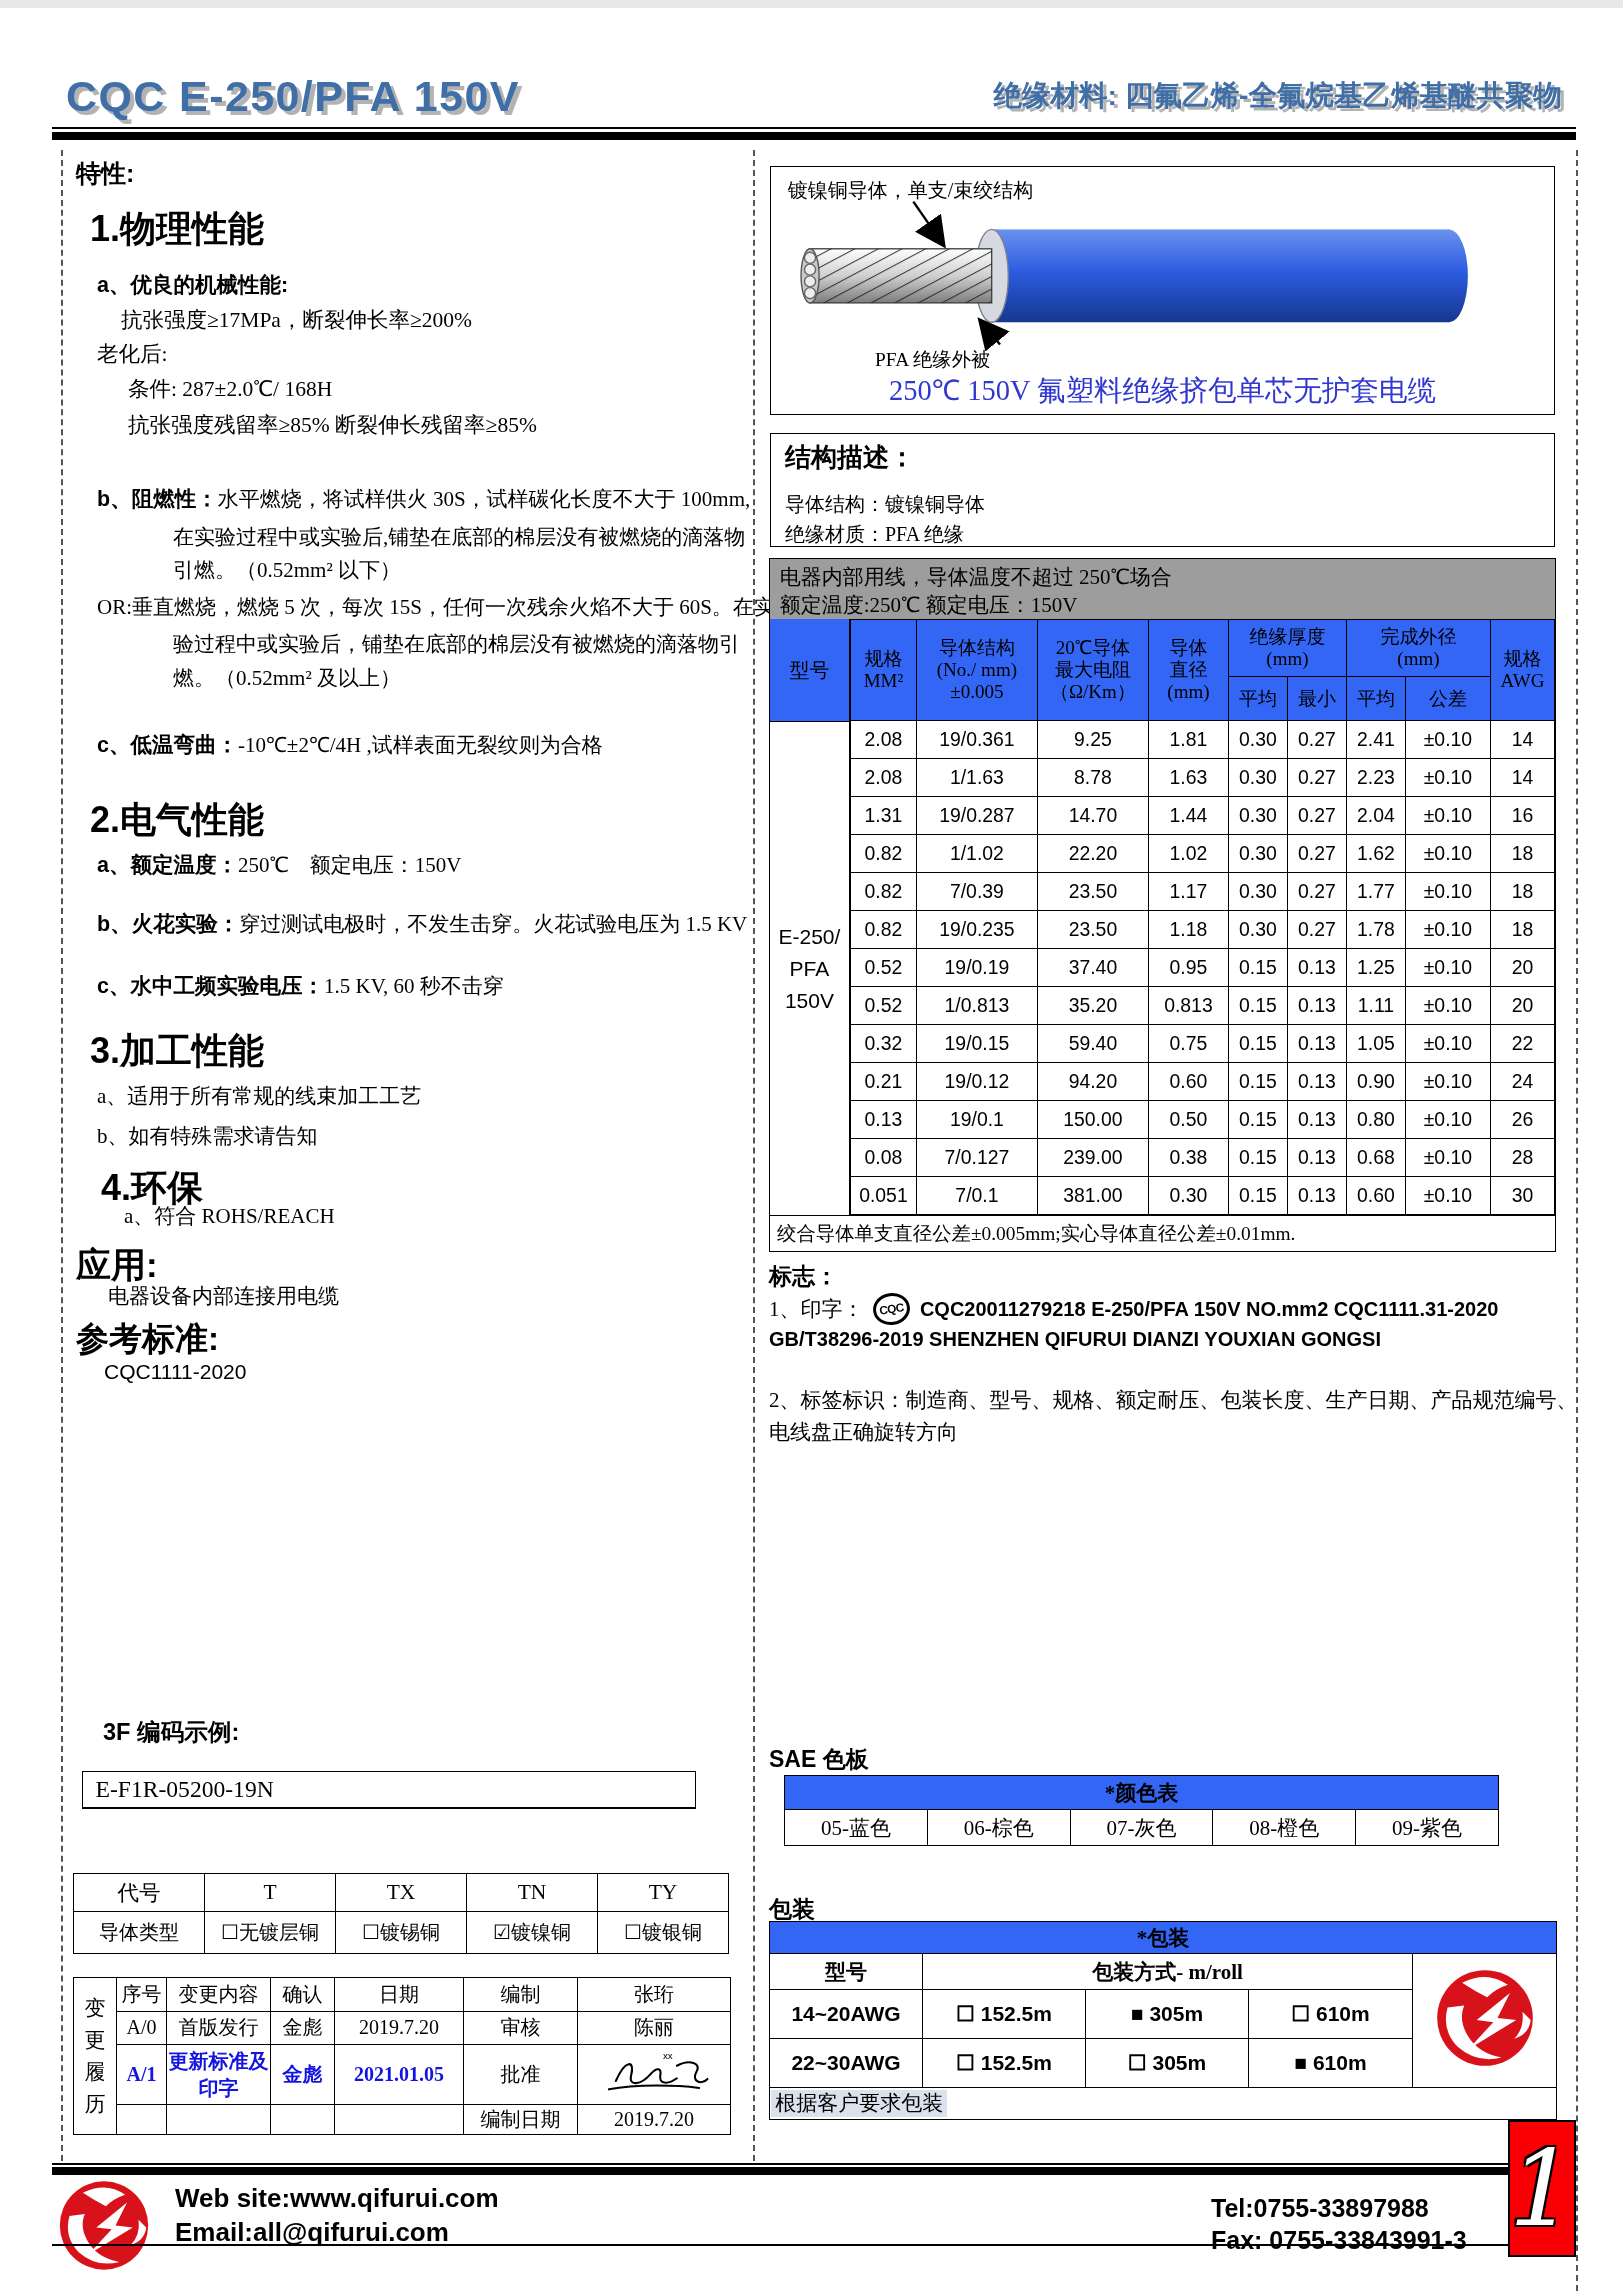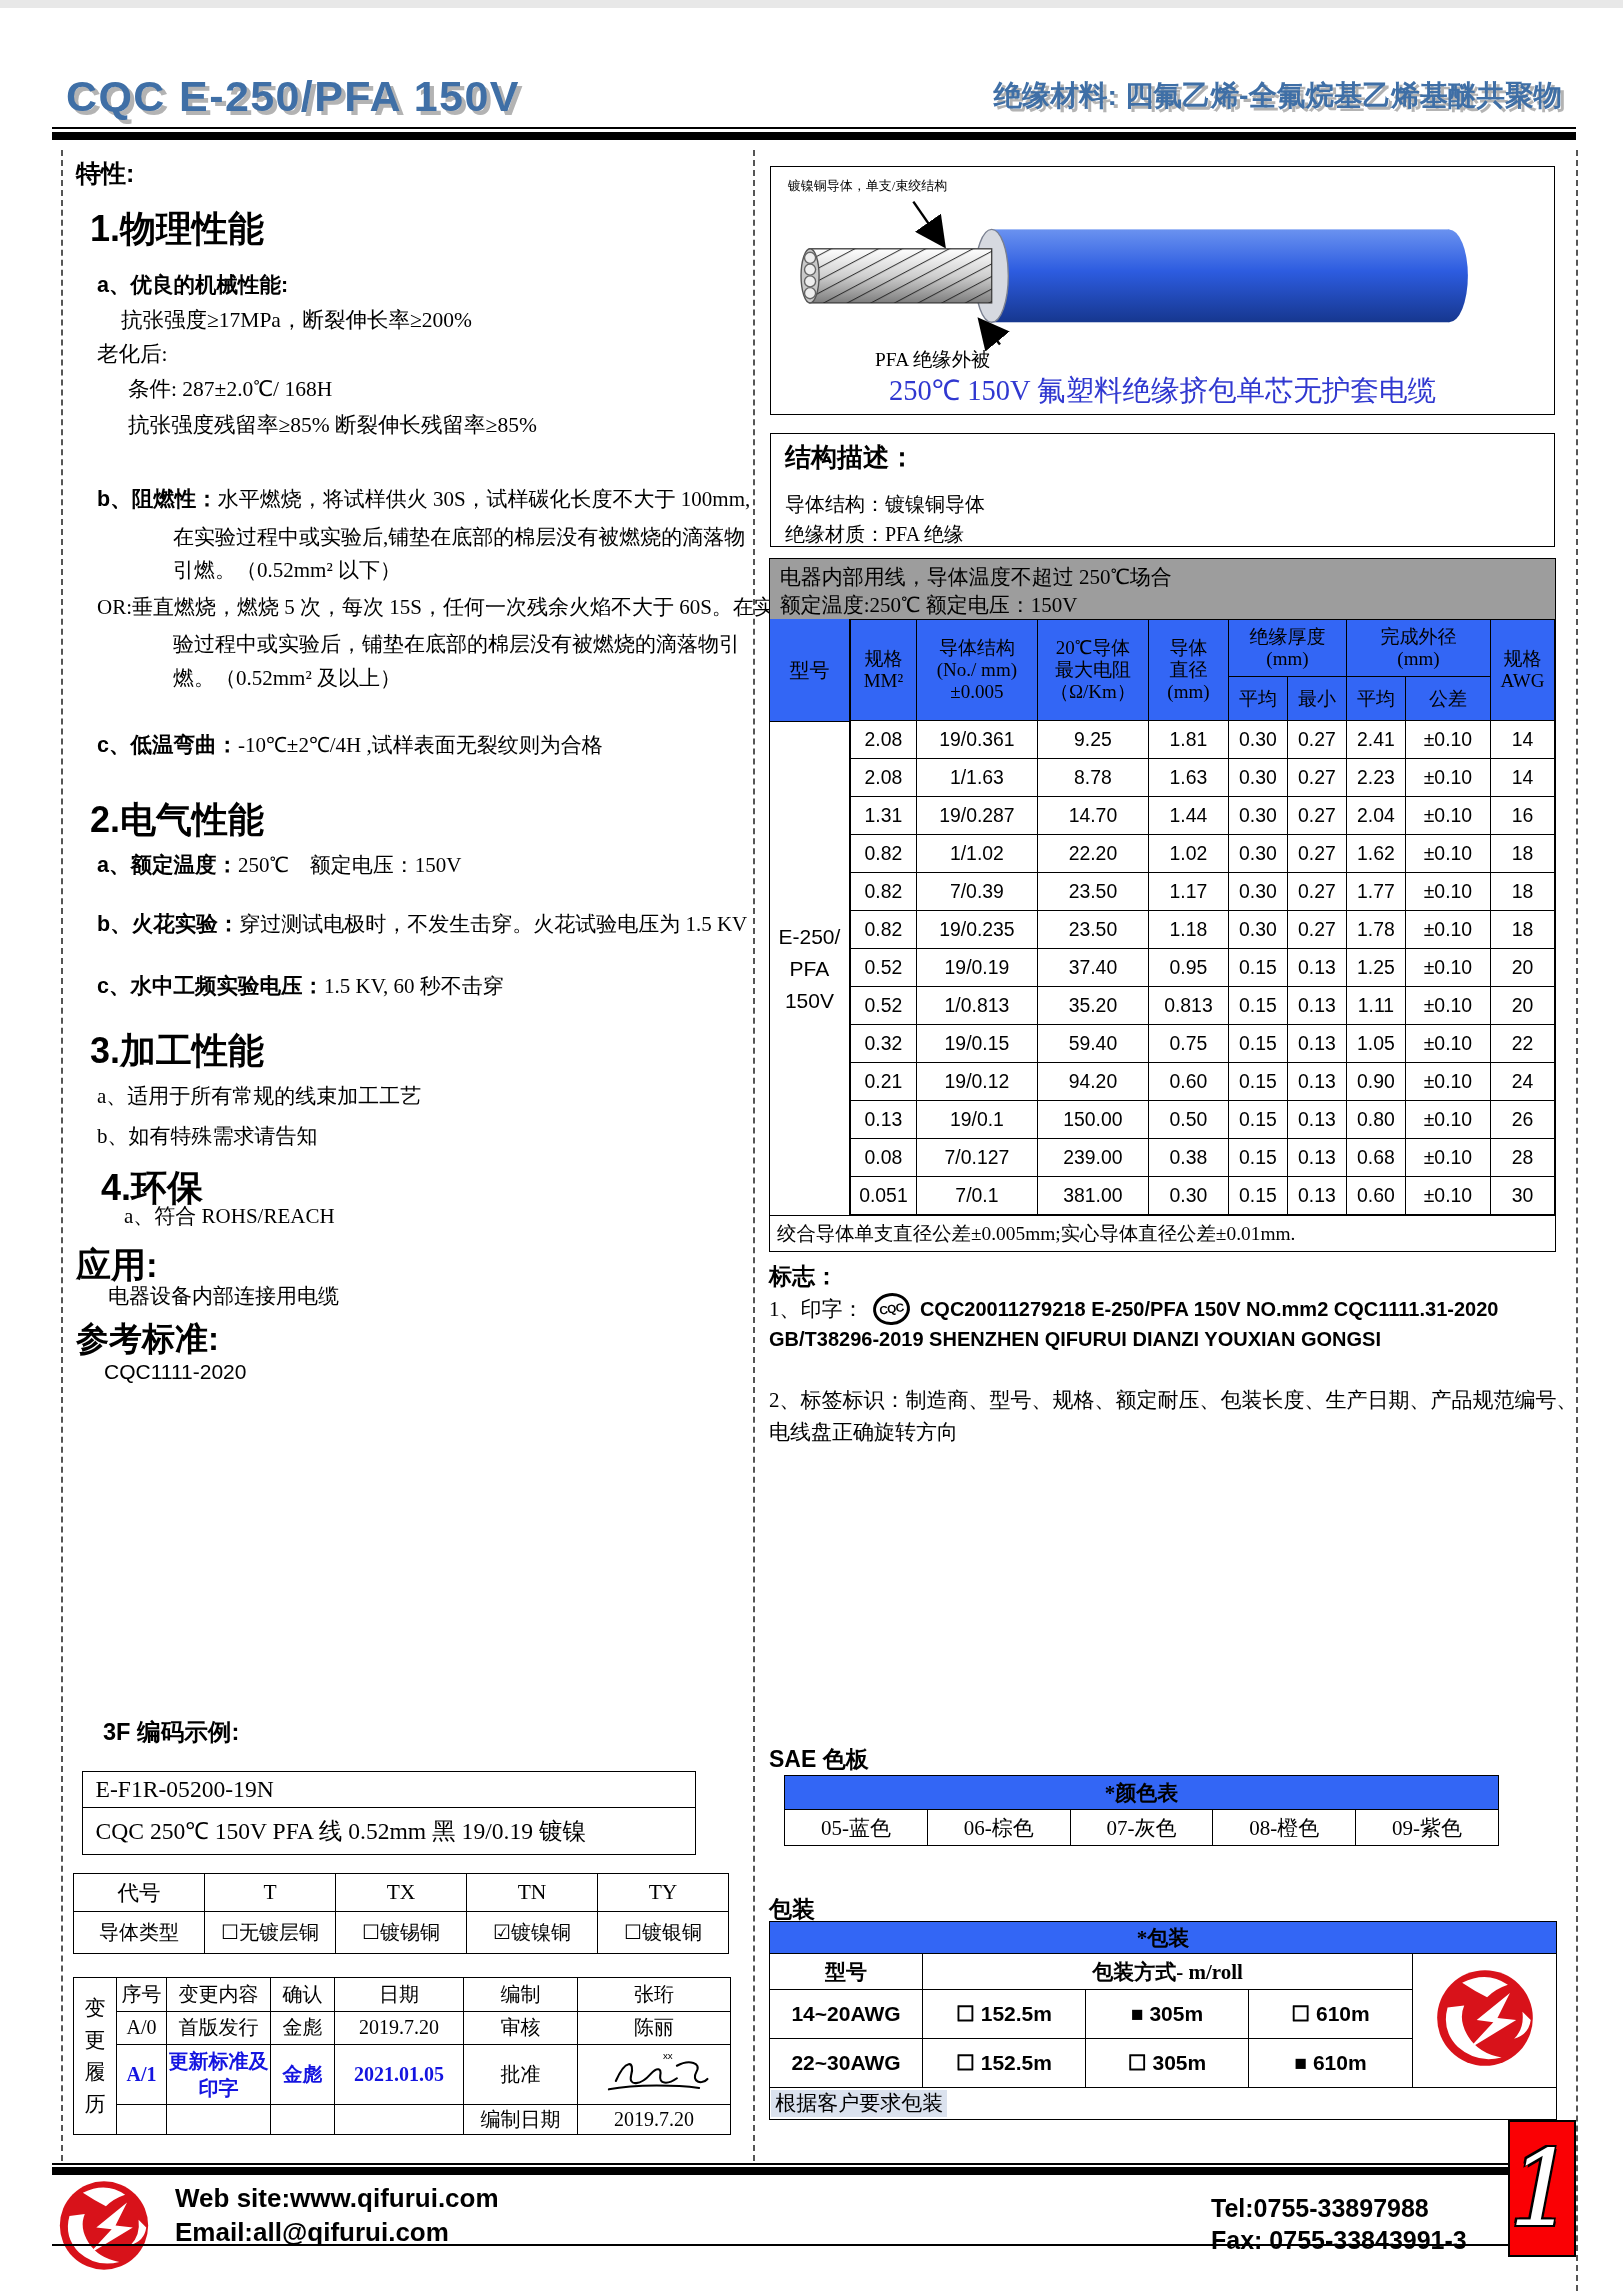--- a/index.html
+++ b/index.html
@@ -25,21 +25,21 @@
 
   
   .h1{font-size:36px;font-weight:bold;font-family:"Liberation Sans",sans-serif;white-space:nowrap;}
   .h2{font-size:25px;font-weight:bold;white-space:nowrap;}
   .lbl{font-weight:bold;font-family:"Liberation Sans",sans-serif;}
   .ptext{font-size:21px;font-family:"Liberation Serif",serif;white-space:nowrap;}
   .ptext32{font-size:21.5px;font-family:"Liberation Serif",serif;white-space:nowrap;}
 
   
   .diagram-box{left:770px;top:158px;width:783px;height:247px;border:1.4px solid #000;background:#fff;}
-  .diagram-label1{left:16.7px;top:9.7px;font-size:13px;font-family:"Liberation Serif",serif;white-space:nowrap;}
+  .diagram-label1{left:16.7px;top:9.7px;font-size:20px;font-family:"Liberation Serif",serif;white-space:nowrap;}
   .diagram-label2{left:104px;top:179px;font-size:19.4px;font-family:"Liberation Serif",serif;white-space:nowrap;}
   .diagram-caption{left:0;top:203px;width:100%;text-align:center;font-size:28.5px;color:#3038d0;
                    font-family:"Liberation Serif",serif;white-space:nowrap;}
   .struct-box{left:770px;top:425px;width:783px;height:112px;border:1.4px solid #000;background:#fff;}
   .struct-head{left:14px;top:5.6px;font-size:26px;font-weight:bold;white-space:nowrap;}
   .struct-line1{left:14px;top:57px;font-size:20px;font-family:"Liberation Serif",serif;white-space:nowrap;}
   .struct-line2{left:14px;top:87px;font-size:20px;font-family:"Liberation Serif",serif;white-space:nowrap;}
 
   .gray-note{left:769px;top:550px;width:787px;box-sizing:border-box;background:#9d9d9d;
              border:1.4px solid #000;padding:3.5px 9.7px 4.9px 9.7px;font-size:21px;line-height:28px;
@@ -163,21 +163,20 @@
 
   <div class="abs h1" style="left:76px;top:1234px;font-size:35px;">应用:</div>
   <div class="abs ptext" style="left:108px;top:1274px;">电器设备内部连接用电缆</div>
 
   <div class="abs h1" style="left:76px;top:1309px;font-size:33px;">参考标准:</div>
   <div class="abs ptext" style="left:104px;top:1352px;font-family:'Liberation Sans',sans-serif;">CQC1111-2020</div>
 
   <div class="abs h2" style="left:103px;top:1708px;font-size:23.6px;">3F 编码示例:</div>
   <div class="abs code-box">
     <div class="code-row1">E-F1R-05200-19N</div>
-    <div class="code-row2">CQC 250℃  150V PFA 线  0.52mm  黑 19/0.19 镀镍</div>
   </div>
 
   <table class="ctype">
     <tbody>
         <tr>
       <td>代号</td>
       <td>T</td>
       <td>TX</td>
       <td>TN</td>
       <td>TY</td>

